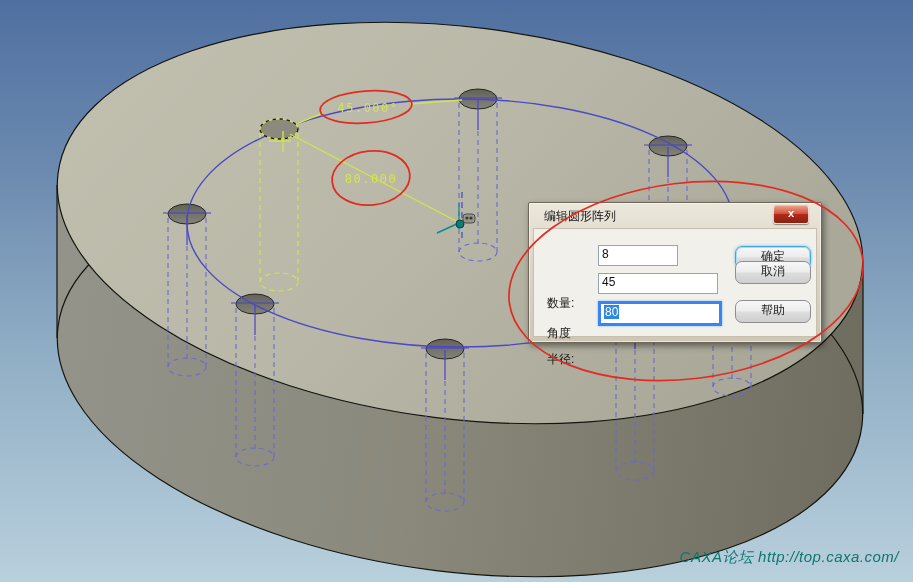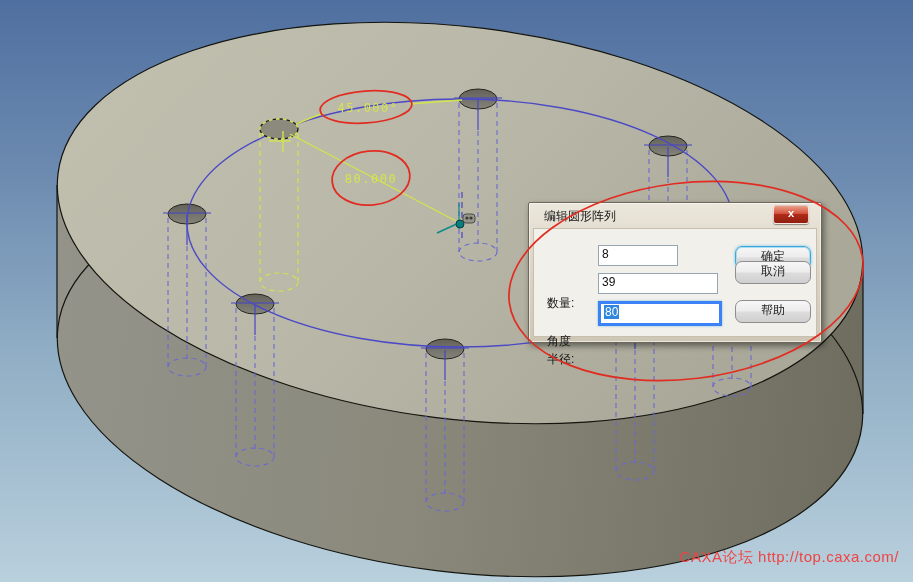--- a/index.html
+++ b/index.html
@@ -29,21 +29,21 @@
   .fld.focus{border:3px solid #3b82f6;box-shadow:0 0 2px rgba(95,176,224,.8);}
   .sel{background:#2f88dd;color:#fff;padding:0 1px;}
   .btn{position:absolute;left:201px;width:74px;height:21px;
        background:linear-gradient(180deg,#f7f7f7 0%,#ececec 48%,#dddddd 52%,#cfcfcf 100%);
        border:1px solid #8e8e8e;border-radius:7px;font-size:12px;color:#1c1c1c;
        text-align:center;line-height:19px;cursor:pointer;}
   .btn.default{border:1px solid #3da8dc;box-shadow:0 0 0 1px #aadcf2 inset,0 0 3px rgba(61,168,220,.7);}
 
   
   #watermark{position:absolute;right:14px;top:548px;z-index:20;
-       font-size:15px;color:#ef4444;letter-spacing:.5px;}
+       font-size:15px;color:#0f766e;letter-spacing:.5px;font-style:italic;}
 
   
   .hid{stroke:#6b69cf;stroke-width:1.1;fill:none;stroke-dasharray:5 4;}
   .axisln{stroke:#4543c6;stroke-width:1.2;fill:none;}
   .ylw{stroke:#d2e44c;stroke-width:1.4;fill:none;}
   .ylwd{stroke:#d2e44c;stroke-width:1.2;fill:none;stroke-dasharray:5 4;}
   .redln{stroke:#e22c22;stroke-width:1.8;fill:none;}
   .dimtxt{font-family:"DejaVu Sans Mono", monospace;font-size:12px;fill:#d6e44e;letter-spacing:1.5px;}
 </style>
 </head>
@@ -139,23 +139,23 @@
     <span class="title">编辑圆形阵列</span>
     <div class="closebtn">
       <span>x</span>
     </div>
   </div>
   <div class="client">
     <span class="fldlabel" style="top:18px">数量:</span>
     <div class="fld" style="top:16px;width:72px">
       <span>8</span>
     </div>
-    <span class="fldlabel" style="top:56px">角度</span>
+    <span class="fldlabel" style="top:48px">角度</span>
     <div class="fld" style="top:44px;width:112px">
-      <span>39</span>
+      <span>45</span>
     </div>
     <span class="fldlabel" style="top:74px">半径:</span>
     <div class="fld focus" style="top:72px;width:112px">
       <span class="sel">80</span>
     </div>
     <div class="btn default" style="top:17px">确定</div>
     <div class="btn" style="top:32px">取消</div>
     <div class="btn" style="top:71px">帮助</div>
   </div>
 </div>

